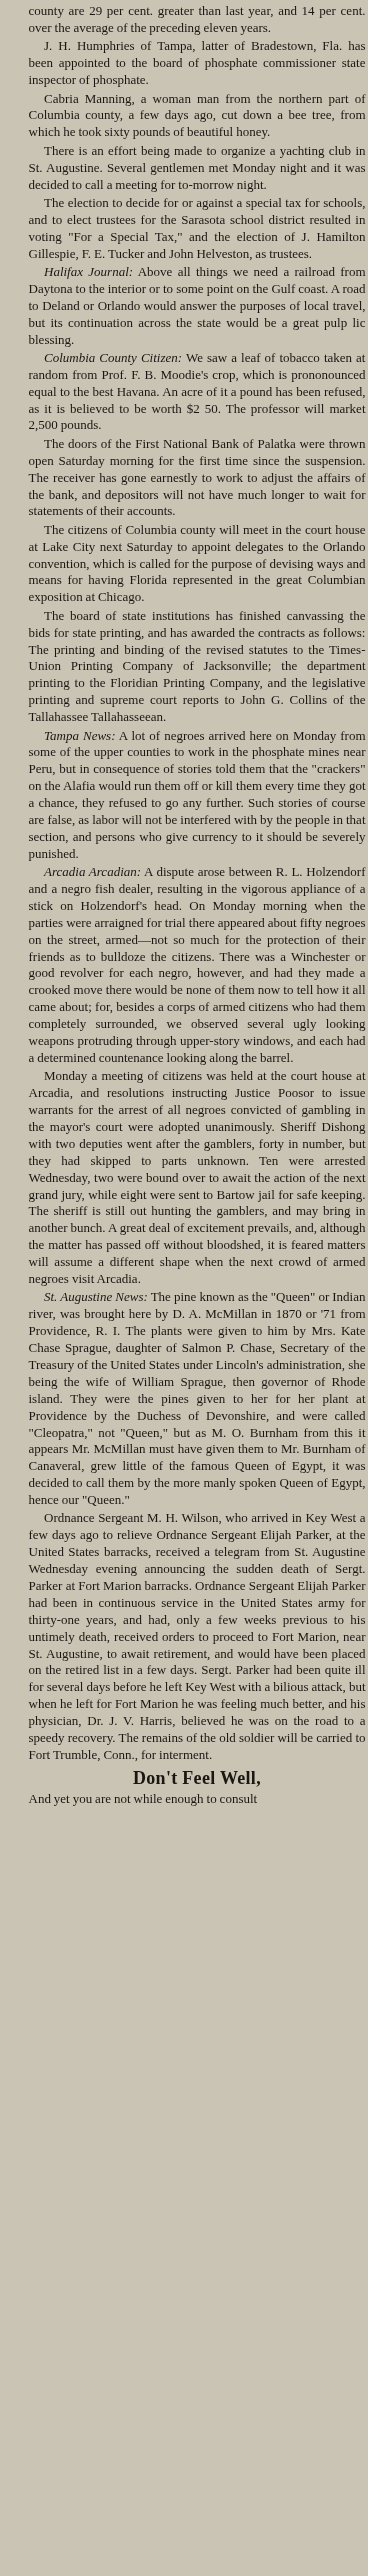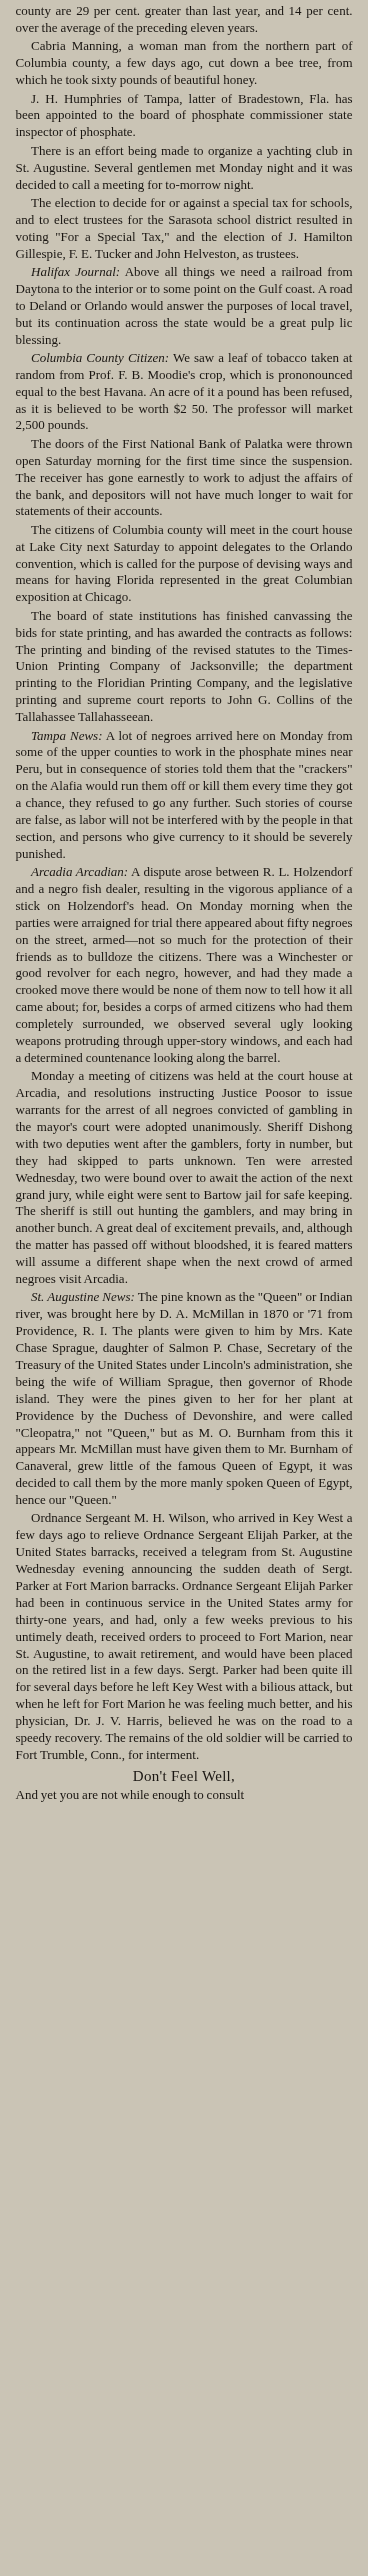--- a/index.html
+++ b/index.html
@@ -14,20 +14,21 @@
   .page {
     width: 368px;
     min-height: 2700px;
     background: #cac4b5;
     box-sizing: border-box;
     padding: 3.1px 15.5px 10.3px 15.5px;
     position: relative;
   }
   .column {
     width: 100%;
+    margin-left: 13px;
   }
   .para {
     color: #1a1612;
     font-size: 13px;
     line-height: 1.30;
     text-align: justify;
     text-justify: inter-word;
     margin: 0 0 1.5px 0;
     text-indent: 15.5px;
     font-family: "Liberation Serif", serif;
@@ -35,41 +36,41 @@
     word-spacing: -0.3px;
   }
   .para.noindent {
     text-indent: 0;
   }
   .para .lead {
     font-style: italic;
   }
   .head-center {
     text-align: center;
-    font-size: 15px;
+    font-size: 18px;
     color: #1a1612;
     margin: 4.1px 0 2.1px 0;
-    font-weight: normal;
+    font-weight: bold;
     letter-spacing: 0.3px;
   }
   .blur {
     filter: blur(0.1px);
   }
 </style>
 </head>
 <body>
 
 <div class="page">
   <div class="column">
 
     <p class="para noindent blur"><span>county are 29 per cent. greater than last year, and 14 per cent. over the average of the preceding eleven years.</span></p>
 
+    <p class="para blur"><span>J. H. Humphries of Tampa, latter of Bradestown, Fla. has been appointed to the board of phosphate commissioner state inspector of phosphate.</span></p>
+
     <p class="para blur"><span>Cabria Manning, a woman man from the northern part of Columbia county, a few days ago, cut down a bee tree, from which he took sixty pounds of beautiful honey.</span></p>
-
-    <p class="para blur"><span>J. H. Humphries of Tampa, latter of Bradestown, Fla. has been appointed to the board of phosphate commissioner state inspector of phosphate.</span></p>
 
     <p class="para blur"><span>There is an effort being made to organize a yachting club in St. Augustine. Several gentlemen met Monday night and it was decided to call a meeting for to-morrow night.</span></p>
 
 
 
     <p class="para blur"><span>The election to decide for or against a special tax for schools, and to elect trustees for the Sarasota school district resulted in voting "For a Special Tax," and the election of J. Hamilton Gillespie, F. E. Tucker and John Helveston, as trustees.</span></p>
 
     <p class="para blur"><span class="lead">Halifax Journal:</span> <span>Above all things we need a railroad from Daytona to the interior or to some point on the Gulf coast. A road to Deland or Orlando would answer the purposes of local travel, but its continuation across the state would be a great pulp lic blessing.</span></p>
 
     <p class="para blur"><span class="lead">Columbia County Citizen:</span> <span>We saw a leaf of tobacco taken at random from Prof. F. B. Moodie's crop, which is prononounced equal to the best Havana. An acre of it a pound has been refused, as it is believed to be worth $2 50. The professor will market 2,500 pounds.</span></p>

